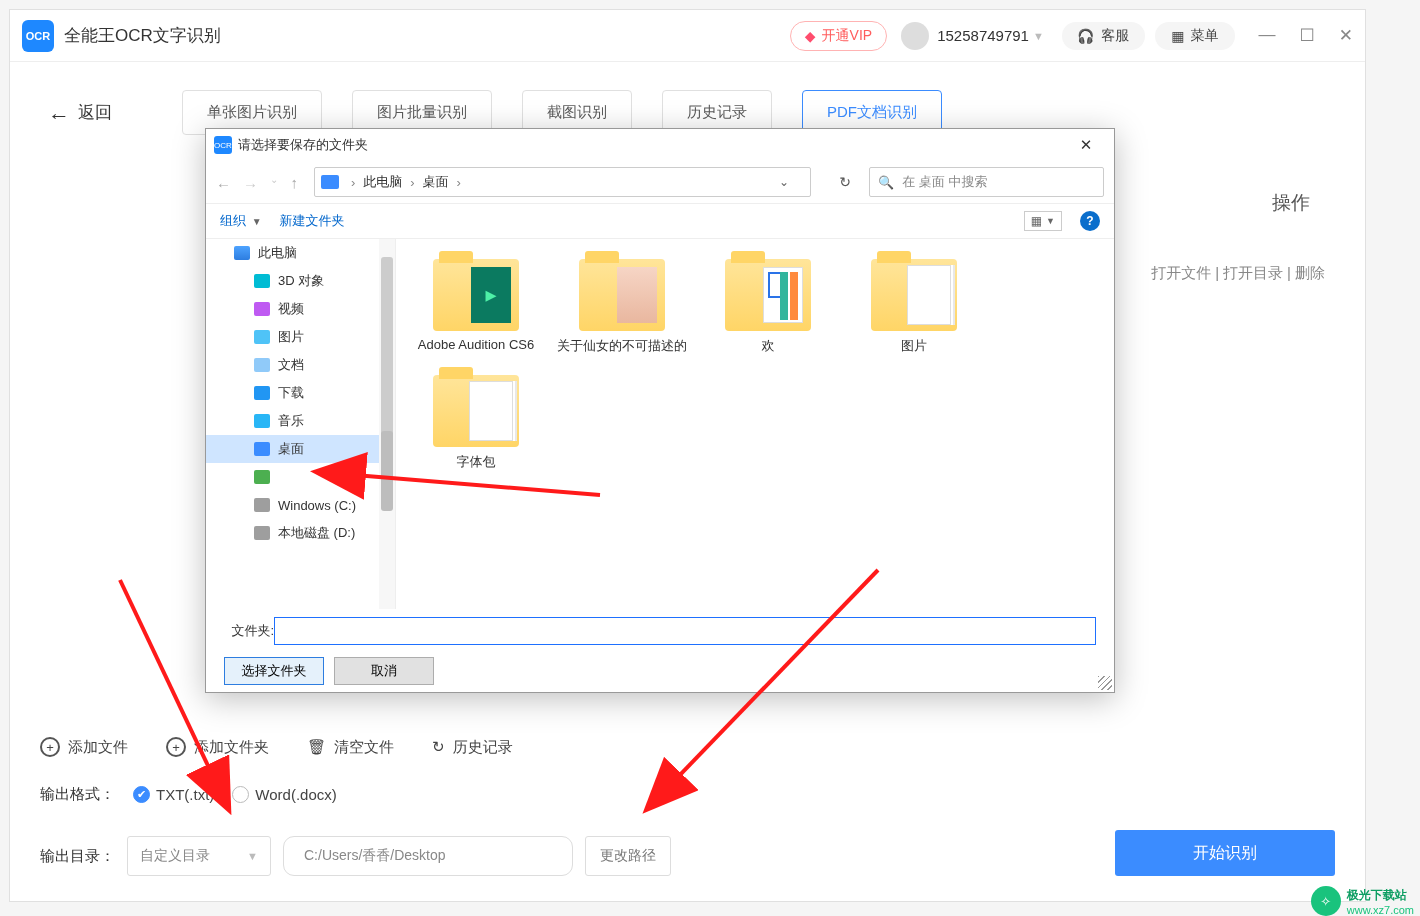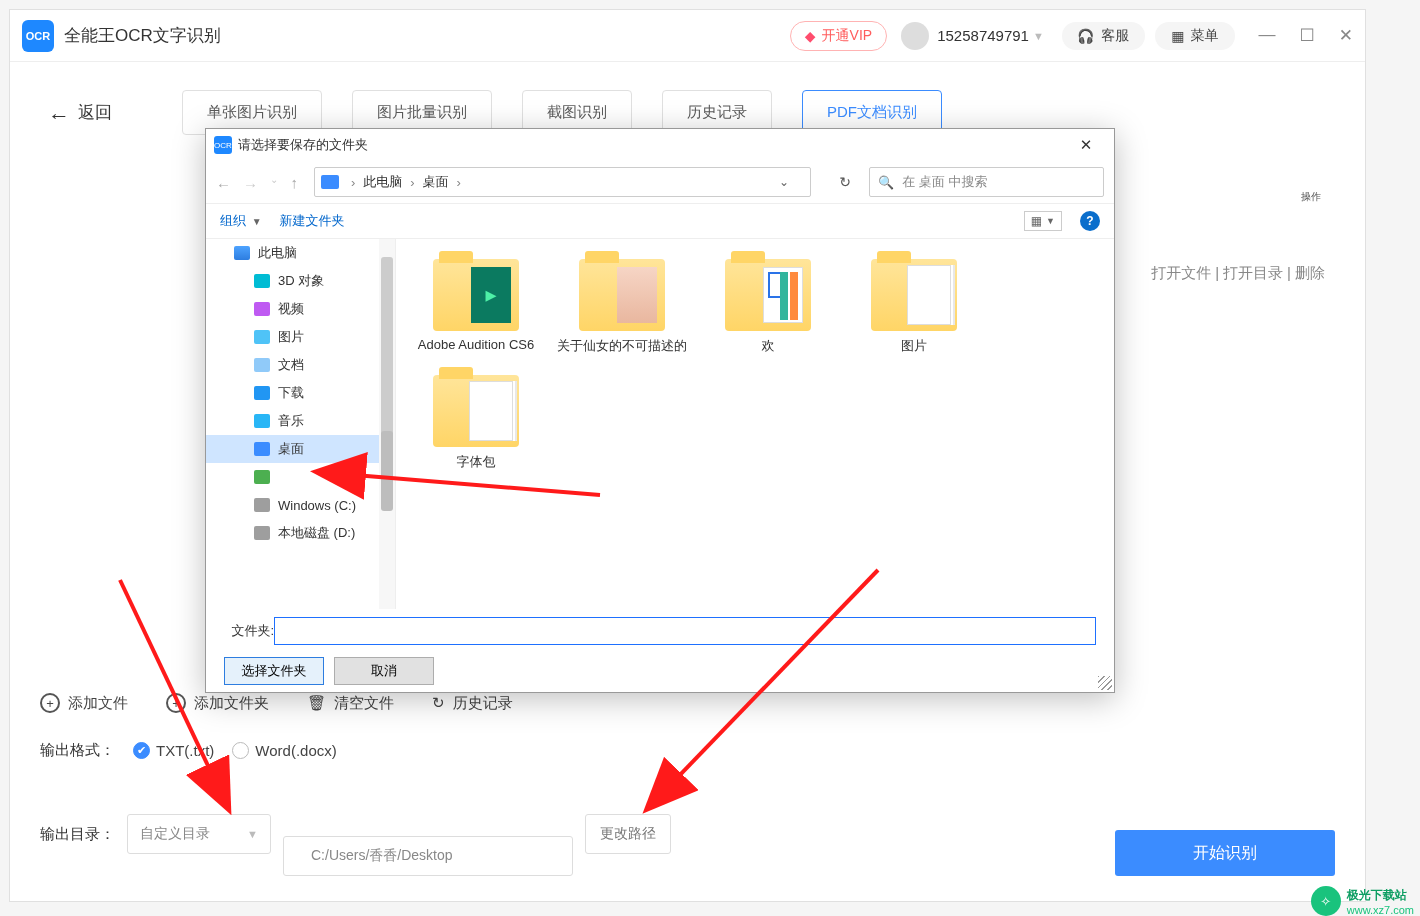--- a/index.html
+++ b/index.html
@@ -21,39 +21,39 @@
 .win-controls { display: flex; gap: 24px; margin-left: 14px; color: #888; font-size: 17px; }
 
 
 .content { padding: 28px 38px 28px 38px; }
 .tabs-row { display: flex; align-items: center; gap: 30px; }
 .back-btn { display: flex; align-items: center; font-size: 17px; color: #333; margin-right: 40px; }
 .back-btn .arr { font-size: 22px; margin-right: 8px; }
 .tab-btn { padding: 12px 24px; border: 1px solid #e0e0e0; border-radius: 4px; font-size: 15px; color: #5a5a5a; }
 .tab-btn.active { border-color: #3b8cff; color: #3b8cff; }
 
-.op-header { position: absolute; right: 44px; top: 180px; color: #555; font-size: 10px; }
+.op-header { position: absolute; right: 55px; top: 180px; color: #555; font-size: 19px; }
 .row-actions { position: absolute; right: 40px; top: 254px; color: #888; font-size: 15px; display: flex; gap: 4px; }
 .row-actions span { color: #888; }
 
 
 .bottom-bar { position: absolute; bottom: 25px; left: 30px; right: 30px; }
 .file-actions { display: flex; gap: 38px; margin-bottom: 28px; }
 .fa-item { display: flex; align-items: center; color: #444; font-size: 15px; }
 .fa-item .circ { width: 20px; height: 20px; border: 2px solid #555; border-radius: 50%; display: inline-flex; align-items: center; justify-content: center; margin-right: 8px; font-size: 13px; line-height: 1; }
 .fa-item .trash { margin-right: 8px; }
 .out-format { display: flex; align-items: center; gap: 18px; margin-bottom: 32px; }
 .out-label { font-size: 15px; color: #333; }
 .radio { display: flex; align-items: center; gap: 6px; font-size: 15px; color: #444; }
 .radio .dot { width: 17px; height: 17px; border-radius: 50%; border: 1px solid #3b8cff; display: inline-flex; align-items: center; justify-content: center; }
 .radio.checked .dot { background: #3b8cff; border-color: #3b8cff; color: #fff; font-size: 11px; }
 .radio.unchecked .dot { border-color: #bbb; }
 .out-dir-row { display: flex; align-items: center; gap: 12px; }
 .sel { width: 144px; height: 40px; border: 1px solid #ddd; border-radius: 3px; display: flex; align-items: center; padding: 0 12px; color: #888; font-size: 14px; justify-content: space-between; }
-.path-input { width: 290px; height: 40px; border: 1px solid #ddd; border-radius: 3px; padding: 0 27px; color: #888; font-size: 14px; display: flex; align-items: center; margin-top: 44px; }
+.path-input { width: 290px; height: 40px; border: 1px solid #ddd; border-radius: 11px; padding: 0 20px; color: #888; font-size: 14px; display: flex; align-items: center; }
 .change-path-btn { width: 86px; height: 40px; border: 1px solid #ddd; border-radius: 3px; display: flex; align-items: center; justify-content: center; color: #777; font-size: 14px; }
 .start-btn { position: absolute; right: 0; bottom: 0; width: 220px; height: 46px; background: #3b8cff; color: #fff; font-size: 16px; display: flex; align-items: center; justify-content: center; border-radius: 3px; }
 
 
 .dialog { position: absolute; left: 205px; top: 128px; width: 910px; height: 565px; background: #fff; border: 1px solid #999; box-shadow: 0 6px 30px rgba(0,0,0,0.25); }
 .dlg-title { height: 32px; display: flex; align-items: center; padding: 0 8px; font-size: 13px; color: #333; }
 .dlg-title .mini-logo { width: 18px; height: 18px; background: #1e88ff; border-radius: 3px; display: inline-flex; align-items: center; justify-content: center; color: #fff; font-size: 8px; margin-right: 6px; }
 .dlg-close { margin-left: auto; width: 40px; text-align: center; font-size: 15px; color: #333; }
 .dlg-nav { height: 42px; display: flex; align-items: center; padding: 0 10px; gap: 6px; }
 .nav-arrows { display: flex; gap: 12px; color: #aaa; font-size: 15px; }

